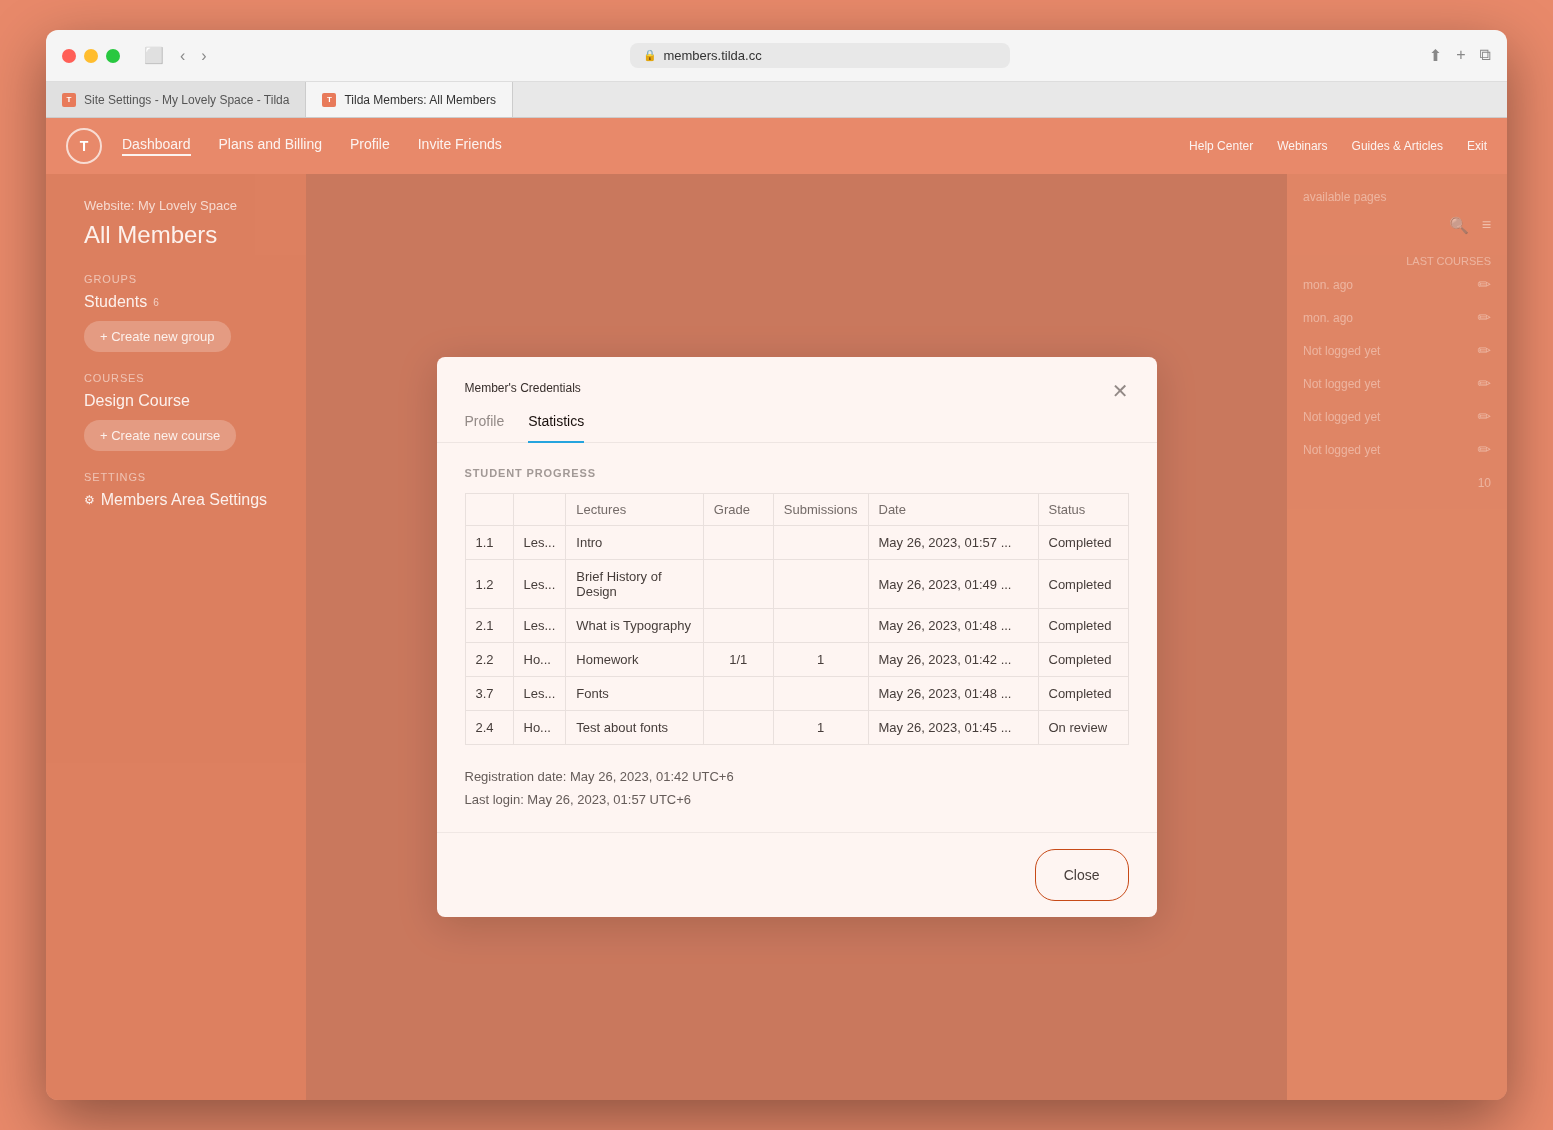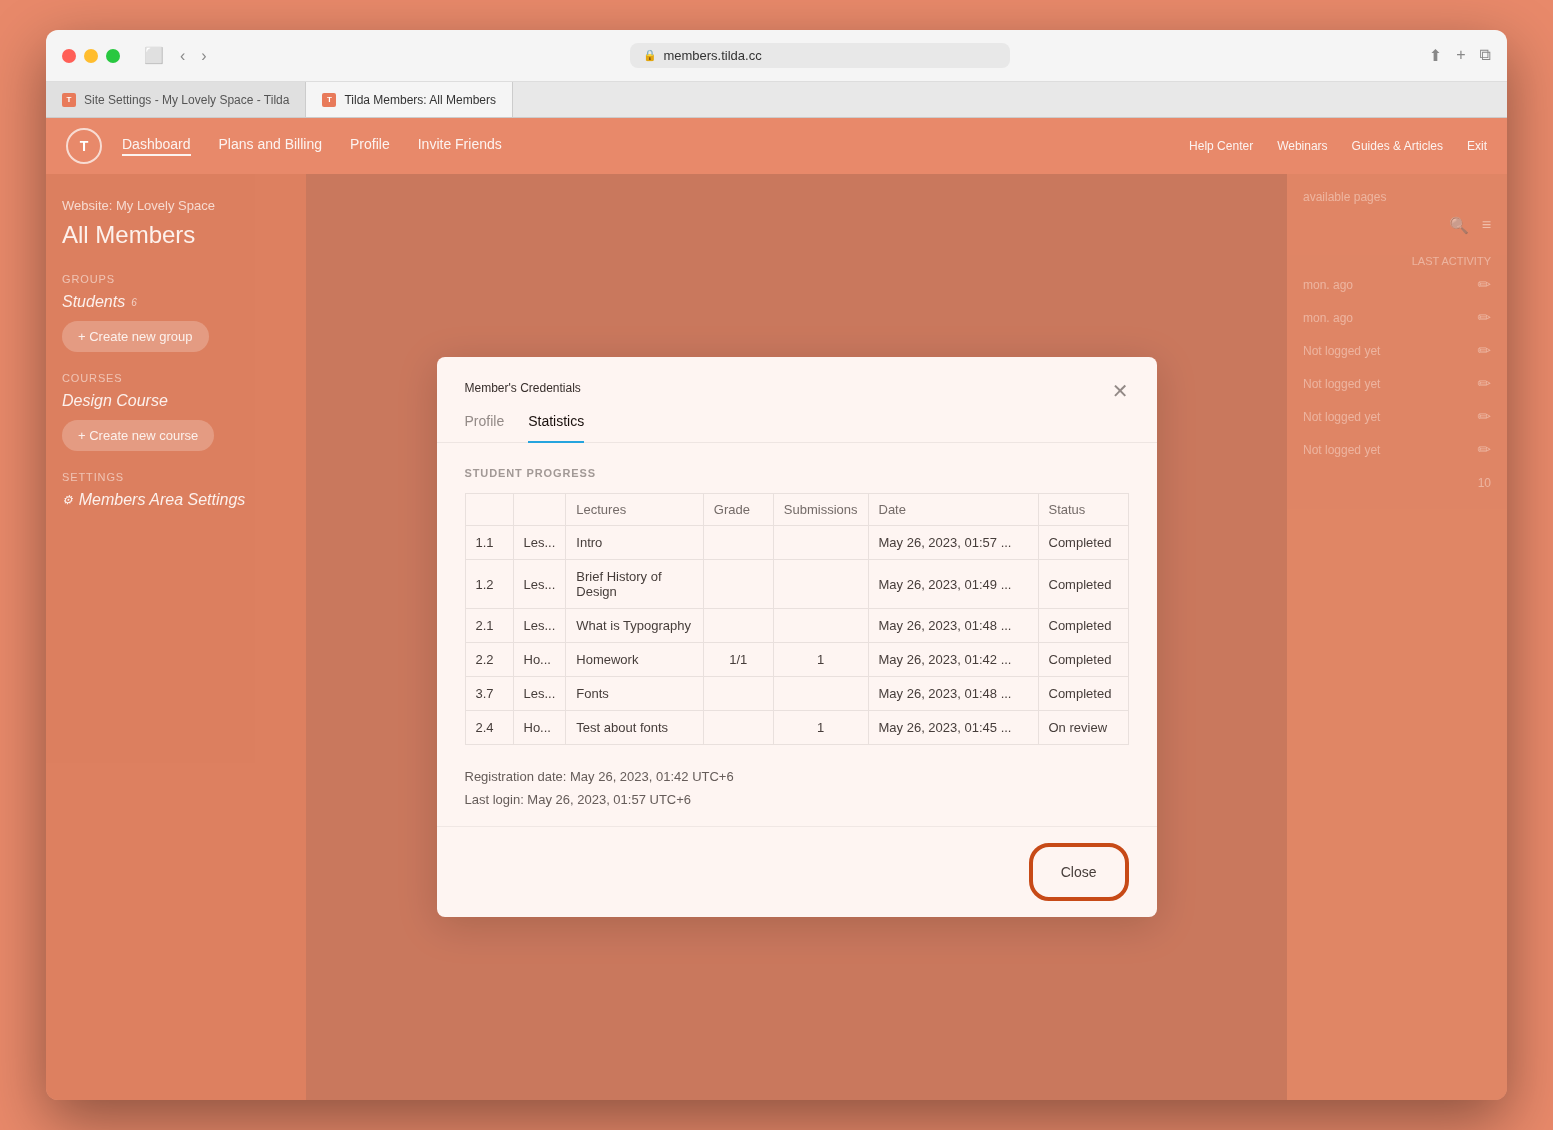--- a/index.html
+++ b/index.html
@@ -191,21 +191,21 @@
     .app-content {
       flex: 1;
       display: flex;
       overflow: hidden;
     }
 
     
     .sidebar {
       width: 260px;
       background: #d97a5a;
-      padding: 24px 16px;
+      padding: 24px 38px;
       flex-shrink: 0;
       opacity: 0.85;
     }
     .sidebar-website {
       color: rgba(255,255,255,0.8);
       font-size: 13px;
       margin-bottom: 8px;
     }
     .sidebar-title {
       color: white;
@@ -221,21 +221,20 @@
       margin-bottom: 8px;
       margin-top: 20px;
     }
     .sidebar-item {
       color: white;
       font-size: 16px;
       margin-bottom: 6px;
       display: flex;
       align-items: center;
       gap: 6px;
-      font-style: italic;
     }
     .sidebar-btn {
       background: rgba(255,255,255,0.25);
       border: none;
       color: white;
       padding: 8px 16px;
       border-radius: 20px;
       font-size: 13px;
       cursor: pointer;
       display: flex;
@@ -376,21 +375,21 @@
     }
 
     .modal-footer {
       padding: 16px 28px;
       display: flex;
       justify-content: flex-end;
       border-top: 1px solid #f0f0f0;
     }
     .close-btn {
       background: white;
-      border: 4px solid #c2410c;
+      border: 1px solid #c2410c;
       color: #333;
       padding: 17px 28px;
       border-radius: 20px;
       font-size: 14px;
       cursor: pointer;
     }
   </style>
 </head>
 <body>
 
@@ -577,21 +576,21 @@
           </div>
         </div>
       </div>
 
       <div class="right-panel">
         <div style="color:rgba(255,255,255,0.5); font-size:12px; margin-bottom:12px;">available pages</div>
         <div style="display:flex; justify-content:flex-end; gap:12px; margin-bottom:20px;">
           <span style="color:rgba(255,255,255,0.6); font-size:16px; cursor:pointer;">🔍</span>
           <span style="color:rgba(255,255,255,0.6); font-size:16px; cursor:pointer;">≡</span>
         </div>
-        <div style="font-size:11px; color:rgba(255,255,255,0.5); text-align:right; margin-bottom:8px;">LAST ACTIVITY</div>
+        <div style="font-size:11px; color:rgba(255,255,255,0.5); text-align:right; margin-bottom:8px;">LAST COURSES</div>
         <div style="display:flex; flex-direction:column; gap:14px;">
           <div style="display:flex; justify-content:space-between; align-items:center;">
             <span style="color:rgba(255,255,255,0.5); font-size:12px;">mon. ago</span>
             <span style="color:rgba(255,255,255,0.5); cursor:pointer;">✏</span>
           </div>
           <div style="display:flex; justify-content:space-between; align-items:center;">
             <span style="color:rgba(255,255,255,0.5); font-size:12px;">mon. ago</span>
             <span style="color:rgba(255,255,255,0.5); cursor:pointer;">✏</span>
           </div>
           <div style="display:flex; justify-content:space-between; align-items:center;">

